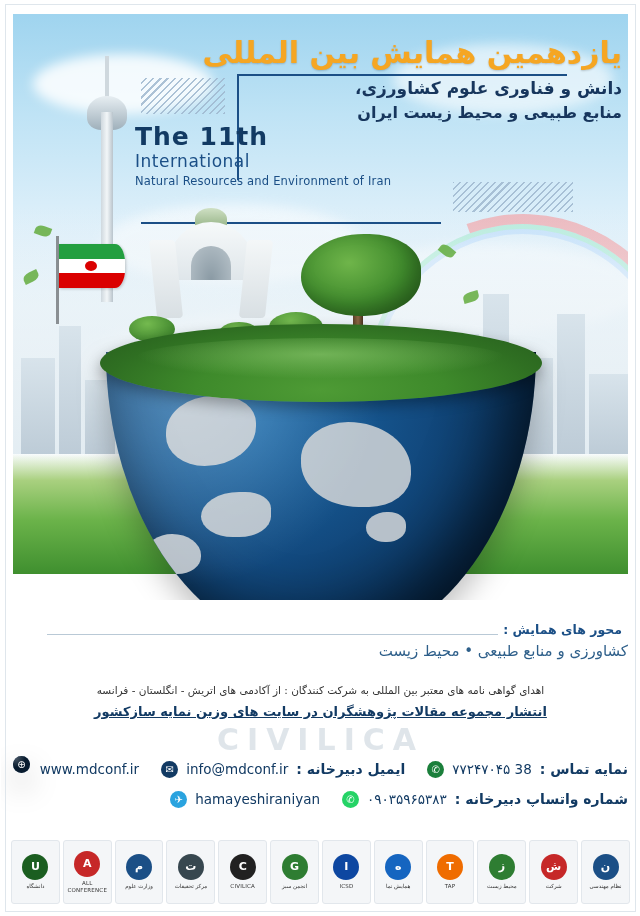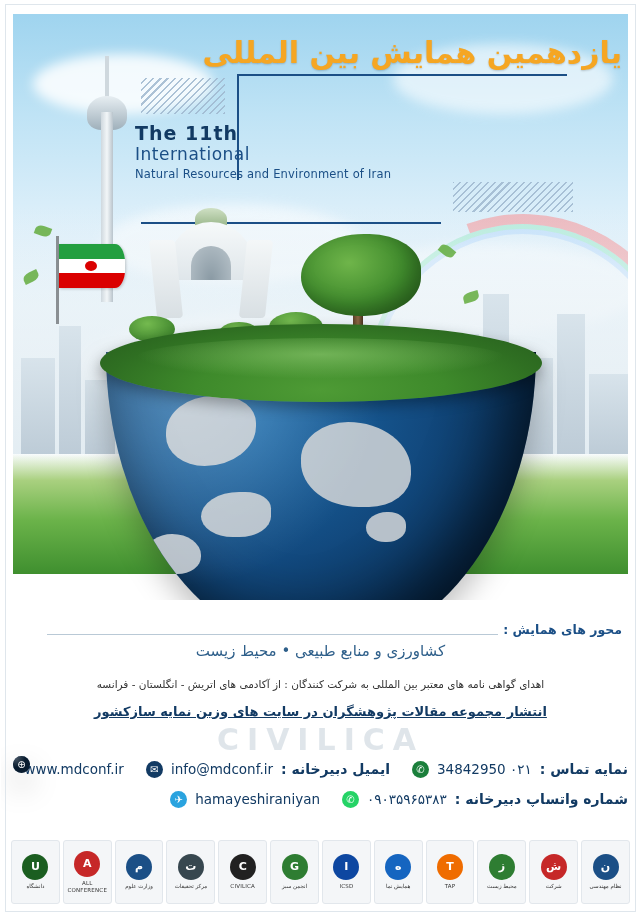--- a/index.html
+++ b/index.html
@@ -283,21 +283,21 @@
     white-space: nowrap;
   }
   .en-title {
     position: absolute;
     left: 134px; top: 96px;
     direction: ltr;
     text-align: left;
     color: #17365d;
   }
   .en-11th {
-    font-size: 19px;
+    font-size: 25px;
     font-weight: bold;
     color: #123a63;
     letter-spacing: 1px;
   }
   .en-intl, .en-conf {
     font-size: 17px;
     font-weight: normal;
     color: #1b4f86;
     letter-spacing: .5px;
   }
@@ -352,29 +352,29 @@
   }
   .axes-rule {
     position: absolute;
     left: 34px; right: 130px; top: 34px;
     height: 1px;
     background: #b9c9d6;
   }
   .axes-text {
     position: absolute;
     left: 0; right: 0; top: 42px;
-    text-align: center;
+    text-align: right;
     font-size: 15px;
     color: #2e5f8a;
     letter-spacing: 4px;
     direction: rtl;
   }
   .sponsor-line {
     position: absolute;
-    left: 0; right: 0; top: 78px;
+    left: 0; right: 0; top: 84px;
     text-align: center;
     direction: rtl;
     font-size: 10.5px;
     color: #333;
   }
   .indexing {
     position: absolute;
     left: 0; right: 0; top: 104px;
     text-align: center;
     direction: rtl;
@@ -520,20 +520,22 @@
 
   <div class="header-block">
     <div class="hatch h1"></div>
     <div class="hatch h2"></div>
     <div class="rule-top"></div>
     <div class="rule-left"></div>
     <div class="rule-bot"></div>
 
     <div class="fa-title">
       <div class="fa-line1">یازدهمین همایش بین المللی</div>
+      <div class="fa-line2">دانش و فناوری علوم کشاورزی،</div>
+      <div class="fa-line3">منابع طبیعی و محیط زیست ایران</div>
     </div>
 
     <div class="en-title">
       <div class="en-11th">The  11th</div>
       <div class="en-intl">International</div>
       <div class="en-sub2">Natural Resources and Environment of Iran</div>
     </div>
   </div>
 
   <div class="milad-spire"></div>
@@ -581,21 +583,21 @@
 
     <div class="sponsor-line">اهدای گواهی نامه های معتبر بین المللی به شرکت کنندگان : از آکادمی های اتریش - انگلستان - فرانسه</div>
     <div class="watermark">CIVILICA</div>
     <div class="indexing">انتشار مجموعه مقالات پژوهشگران در سایت های وزین نمایه سازکشور</div>
   </div>
 
   <div class="contact">
 
     <div class="contact-row row1">
       <span class="c-label">نمایه تماس :</span>
-      <span class="c-val fa">۰۲۱ 34842950</span>
+      <span class="c-val fa">38 ۷۷۲۴۷۰۴۵</span>
       <span class="ico phone">✆</span>
       <span class="sep"></span>
       <span class="c-label">ایمیل دبیرخانه :</span>
       <span class="c-val">info@mdconf.ir</span>
       <span class="ico mail">✉</span>
       <span class="sep"></span>
       <span class="c-val">www.mdconf.ir</span>
       <span class="ico globe">⊕</span>
     </div>
 

